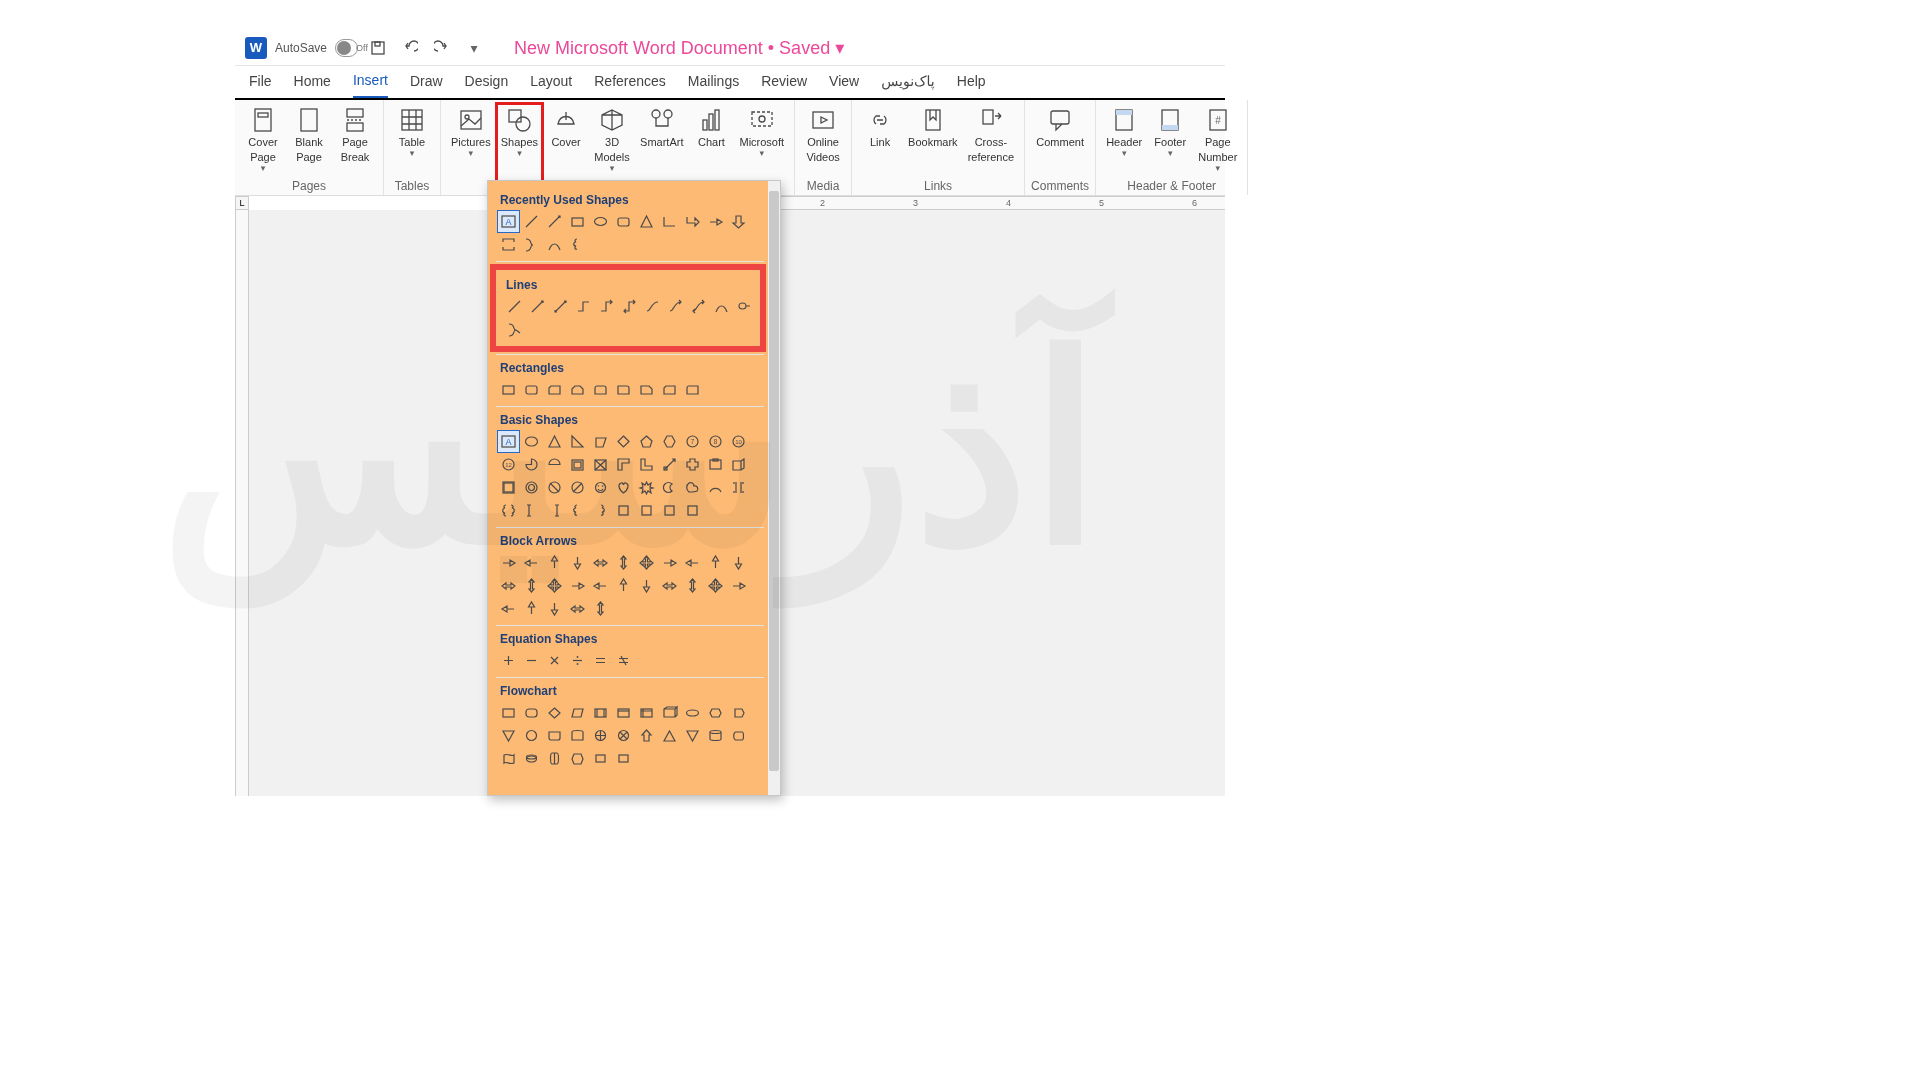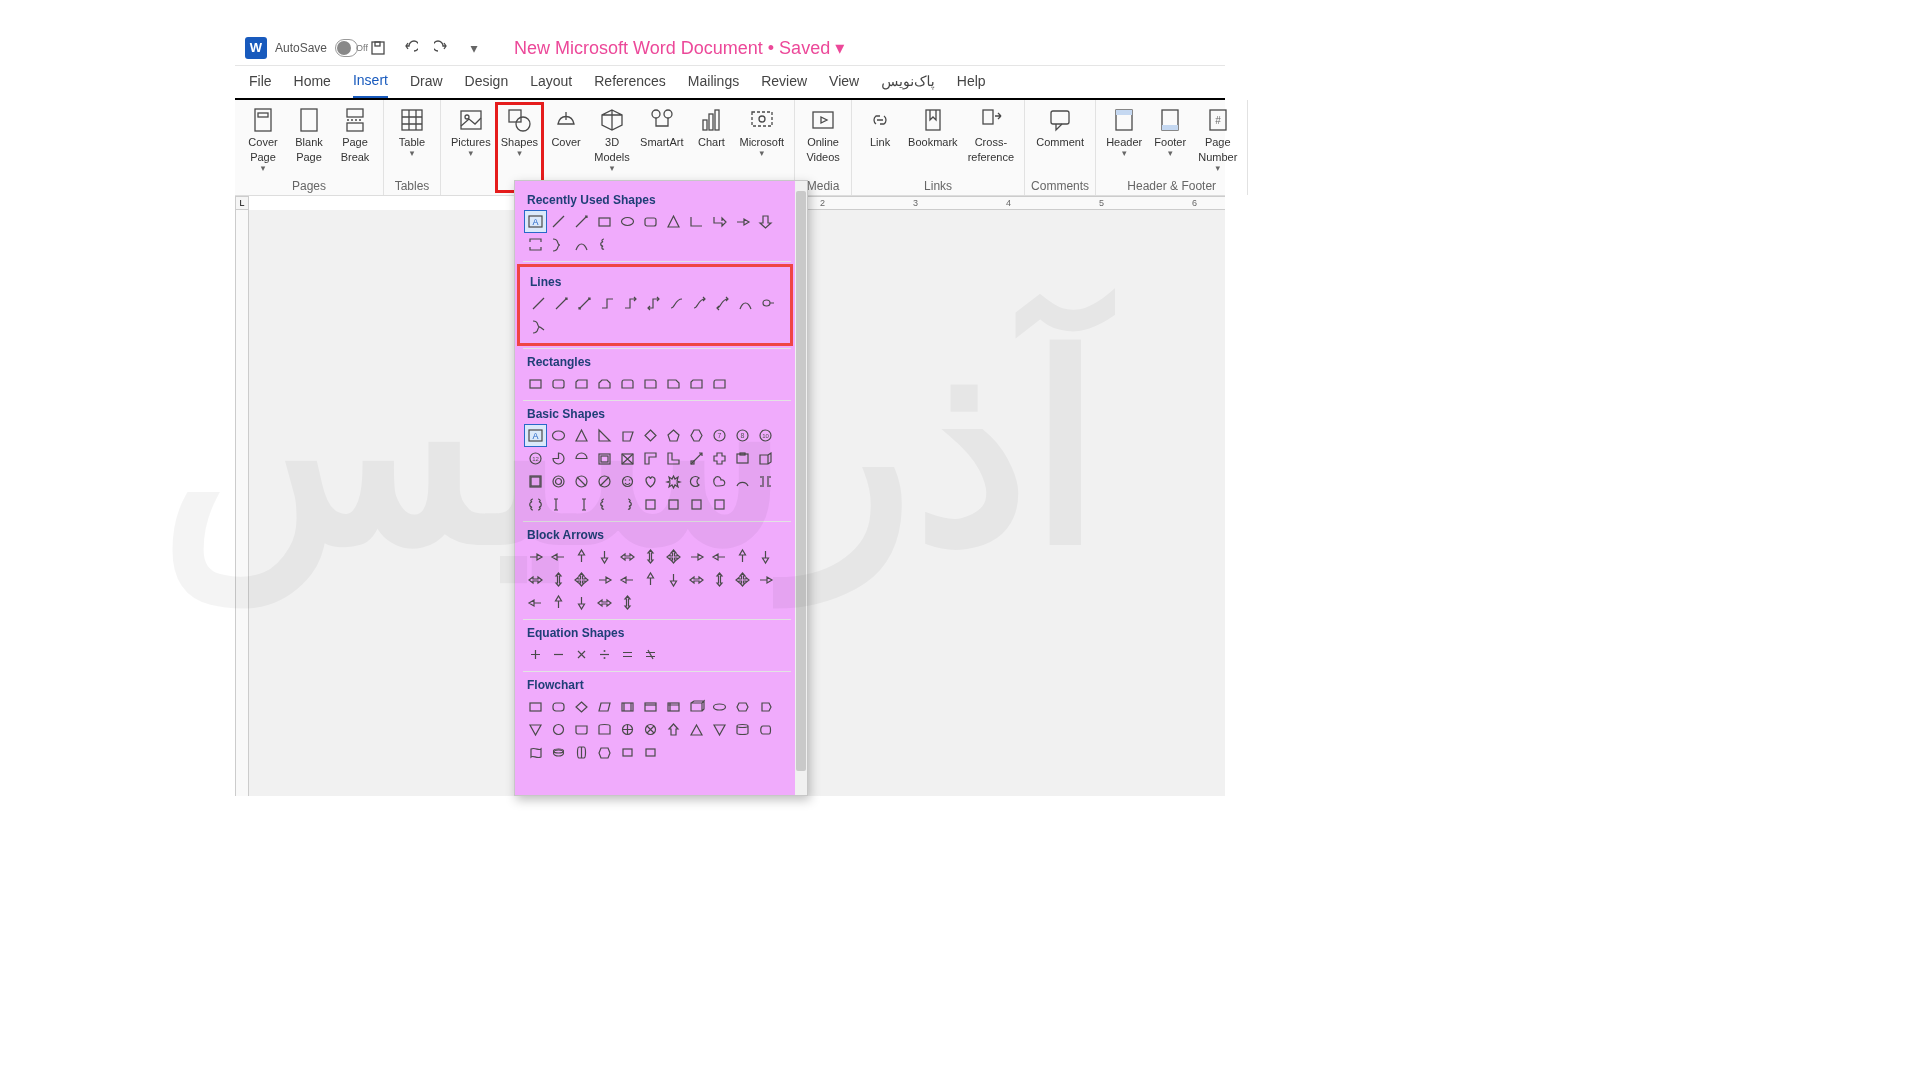--- a/index.html
+++ b/index.html
@@ -32,30 +32,30 @@
   .ribbon-btn .caret { font-size: 9px; color: #666; line-height: 0.5; }
   .ribbon-btn.highlighted { outline: 3px solid #e51c1c; outline-offset: -1px; }
 
   
   .ruler-corner { position: absolute; left: 235px; top: 196px; width: 14px; height: 14px; border: 1px solid #ccc; background: #f5f5f5; font-size: 9px; display: flex; align-items: center; justify-content: center; }
   .ruler-h { position: absolute; left: 780px; top: 196px; width: 445px; height: 14px; border-top: 1px solid #ccc; border-bottom: 1px solid #ccc; background: #f9f9f9; font-size: 9px; color: #666; display: flex; align-items: center; gap: 88px; padding-left: 40px; }
   .ruler-v { position: absolute; left: 235px; top: 210px; width: 14px; height: 586px; border-left: 1px solid #ccc; border-right: 1px solid #ccc; background: #f9f9f9; }
   .doc-area { position: absolute; left: 249px; top: 210px; width: 976px; height: 586px; background: #f1f1f1; }
 
   
-  .shapes-panel { position: absolute; left: 514px; top: 180px; width: 294px; height: 616px; background: #f0abfc; border: 1px solid #c7c7c7; box-shadow: 2px 4px 10px rgba(0,0,0,.25); overflow: hidden; z-index: 100; }
+  .shapes-panel { position: absolute; left: 487px; top: 180px; width: 294px; height: 616px; background: #fdba74; border: 1px solid #c7c7c7; box-shadow: 2px 4px 10px rgba(0,0,0,.25); overflow: hidden; z-index: 100; }
   .shapes-scroll { position: absolute; right: 0; top: 0; width: 12px; height: 100%; background: #f0f0f0; }
   .shapes-scroll-thumb { position: absolute; right: 1px; top: 10px; width: 10px; height: 580px; background: #c9c9c9; border-radius: 2px; }
   .shapes-content { padding: 6px 4px 6px 8px; width: 280px; }
   .shapes-section-title { font-size: 12px; font-weight: 600; color: #1f3f77; padding: 6px 4px 4px; }
   .shapes-row { display: flex; flex-wrap: wrap; gap: 2px; padding: 0 2px 4px; }
   .shape-cell { width: 21px; height: 21px; display: flex; align-items: center; justify-content: center; cursor: pointer; }
   .shape-cell svg { width: 17px; height: 17px; }
   .shape-cell.textbox { outline: 1px solid #2868c8; background: #dbe9fa; }
-  .lines-highlight { border: 3px solid #ef4444; margin: 2px -2px 2px -6px; padding: 2px 2px 2px 6px; }
+  .lines-highlight { border: 6px solid #ef4444; margin: 2px -2px 2px -6px; padding: 2px 2px 2px 6px; }
   .section-sep { border-top: 1px solid #e3e3e3; margin-top: 2px; }
 
   
   .s { stroke: #4a4a4a; stroke-width: 1.3; fill: none; }
   .sf { stroke: #4a4a4a; stroke-width: 1.2; fill: none; }
 
   
   .watermark { position: absolute; left: 160px; top: 300px; width: 1150px; height: 400px; opacity: 0.04; pointer-events: none; z-index: 200; }
   .watermark .big { font-size: 260px; font-weight: 800; color: #000; letter-spacing: -20px; }
 </style>

